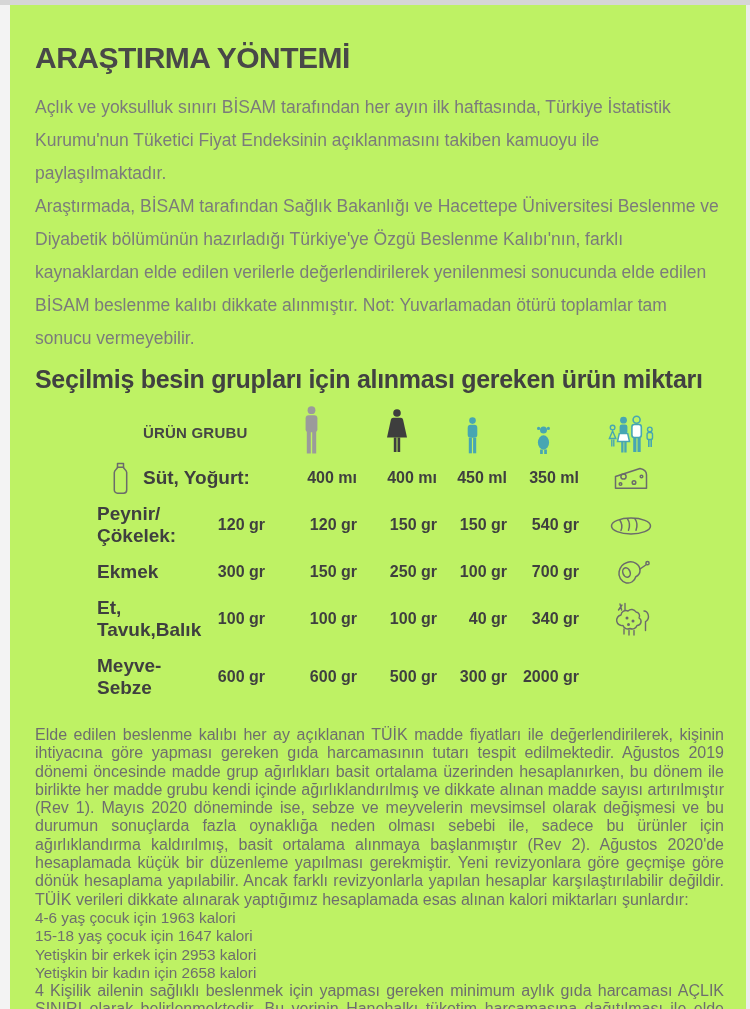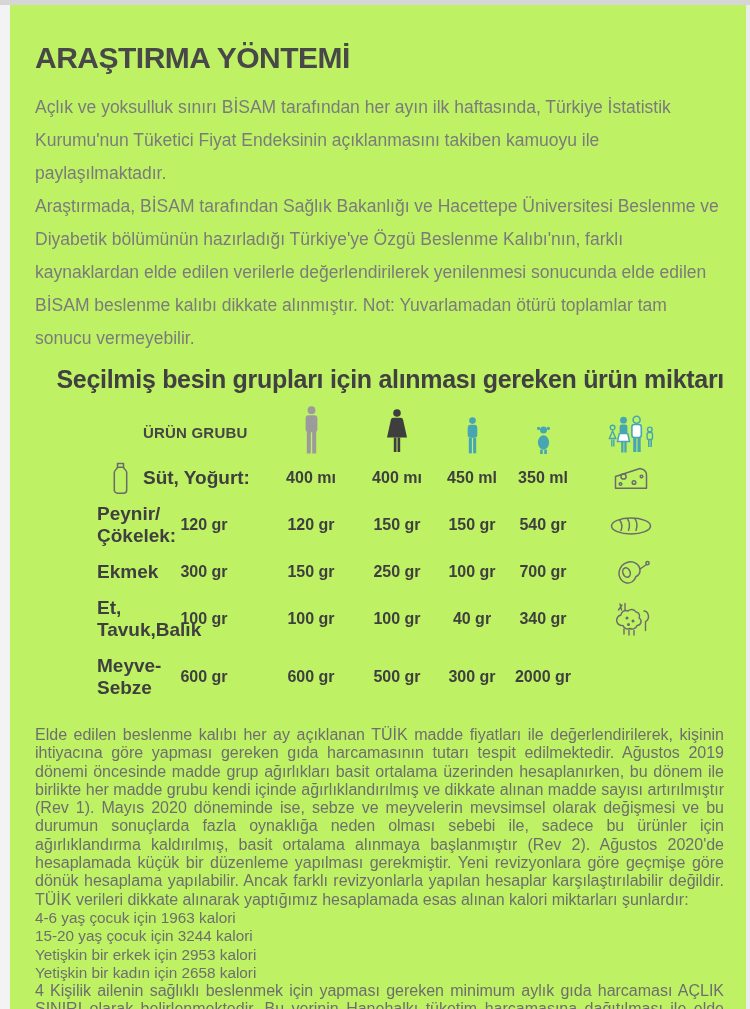--- a/index.html
+++ b/index.html
@@ -21,38 +21,38 @@
     margin:0 0 16px 0;
     font-size:30px;font-weight:700;color:#484848;letter-spacing:-0.5px;
   }
   .intro p{
     margin:0;
     font-size:17.5px;line-height:33px;color:#7b7b7b;
   }
 
   .table-section{margin-top:10px;}
   .table-title{
-    text-align:right;
+    text-align:left;
     font-size:25px;font-weight:700;color:#414141;
     margin:4px 0 10px 0;letter-spacing:-0.3px;
   }
   .food-table{
     display:grid;
     grid-template-columns:46px 122px 92px 80px 70px 72px 104px;
     margin-left:62px;
     align-items:center;
   }
   .thead-cell{display:flex;align-items:flex-end;justify-content:center;height:56px;padding-bottom:6px;box-sizing:border-box;}
   .group-header{
     display:flex;align-items:center;height:56px;
     font-size:15px;font-weight:700;color:#454545;letter-spacing:0.2px;
   }
   .row-icon{display:flex;align-items:center;justify-content:center;height:36px;}
   .row-label{font-size:19px;color:#3f3f3f;font-weight:600;padding:7px 0;}
-  .row-val{font-size:16px;color:#3f3f3f;font-weight:600;text-align:center;padding:7px 0;}
+  .row-val{font-size:16px;color:#3f3f3f;font-weight:600;text-align:right;padding:7px 0;}
 
   .body-text{margin-top:20px;}
   .body-text p{
     margin:0;
     font-size:16px;line-height:18.3px;color:#6e6e6e;
     text-align:justify;
   }
   .body-text .cal-line{
     font-size:15.3px;line-height:18.3px;color:#6e6e6e;
   }
@@ -222,21 +222,21 @@
         <div class="row-val">500 gr</div>
         <div class="row-val">300 gr</div>
         <div class="row-val">2000 gr</div>
 
       </div>
     </div>
 
     <div class="body-text">
       <p>Elde edilen beslenme kalıbı her ay açıklanan TÜİK madde fiyatları ile değerlendirilerek, kişinin ihtiyacına göre yapması gereken gıda harcamasının tutarı tespit edilmektedir. Ağustos 2019 dönemi öncesinde madde grup ağırlıkları basit ortalama üzerinden hesaplanırken, bu dönem ile birlikte her madde grubu kendi içinde ağırlıklandırılmış ve dikkate alınan madde sayısı artırılmıştır (Rev 1). Mayıs 2020 döneminde ise, sebze ve meyvelerin mevsimsel olarak değişmesi ve bu durumun sonuçlarda fazla oynaklığa neden olması sebebi ile, sadece bu ürünler için ağırlıklandırma kaldırılmış, basit ortalama alınmaya başlanmıştır (Rev 2). Ağustos 2020'de hesaplamada küçük bir düzenleme yapılması gerekmiştir. Yeni revizyonlara göre geçmişe göre dönük hesaplama yapılabilir. Ancak farklı revizyonlarla yapılan hesaplar karşılaştırılabilir değildir.  TÜİK verileri dikkate alınarak yaptığımız hesaplamada esas alınan kalori miktarları şunlardır:</p>
       <div class="cal-line">4-6 yaş çocuk için 1963 kalori</div>
-      <div class="cal-line">15-20 yaş çocuk için 3244 kalori</div>
+      <div class="cal-line">15-18 yaş çocuk için 1647 kalori</div>
       <div class="cal-line">Yetişkin bir erkek için 2953 kalori</div>
       <div class="cal-line">Yetişkin bir kadın için 2658 kalori</div>
       <p>4 Kişilik ailenin sağlıklı beslenmek için yapması gereken minimum aylık gıda harcaması AÇLIK SINIRI olarak belirlenmektedir. Bu verinin Hanehalkı tüketim harcamasına dağıtılması ile elde edilen veri ise bize YOKSULLUK SINIRINI vermektedir. Tüketim Harcama Kalıbı dikkate alınırken, tüm içecekler, tütün ve gıda harcamaları bir kalem olarak belirlenmiştir.</p>
       <p>Yoksulluk sınırı hesaplanırken, TÜİK Hanehalkı Bütçe Anketi Tüketim Harcaması Araştırması 2016 yılı sonuçlarının, 3. yüzde 20'lik dilimin tüketim harcamaları dikkate alınmıştır. Söz konusu tüketim grubu Türkiye'de nüfusun yüzde 40 ila yüzde 60'ı arasındaki kesimidir.</p>
 
     </div>
 
   </div>
 </div>
 

